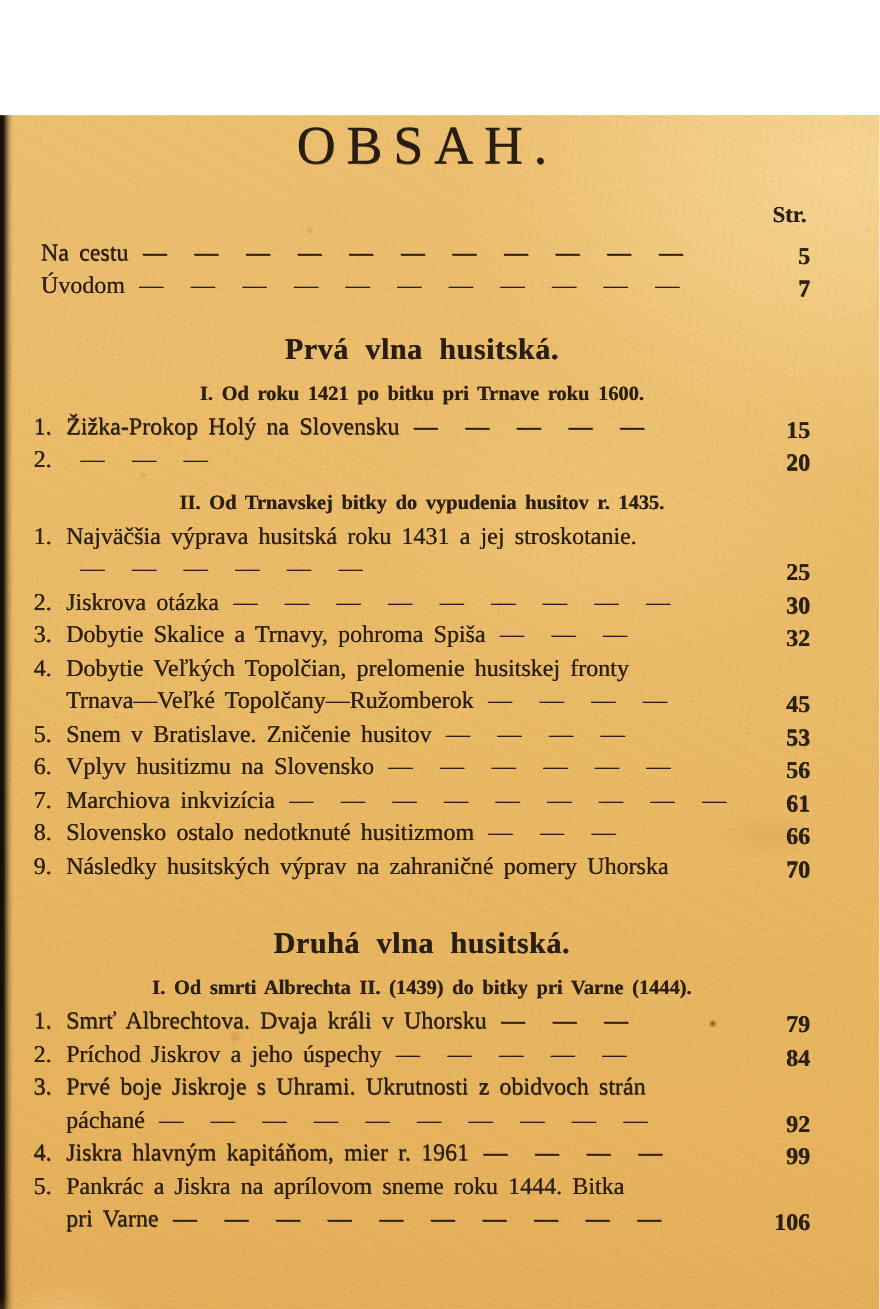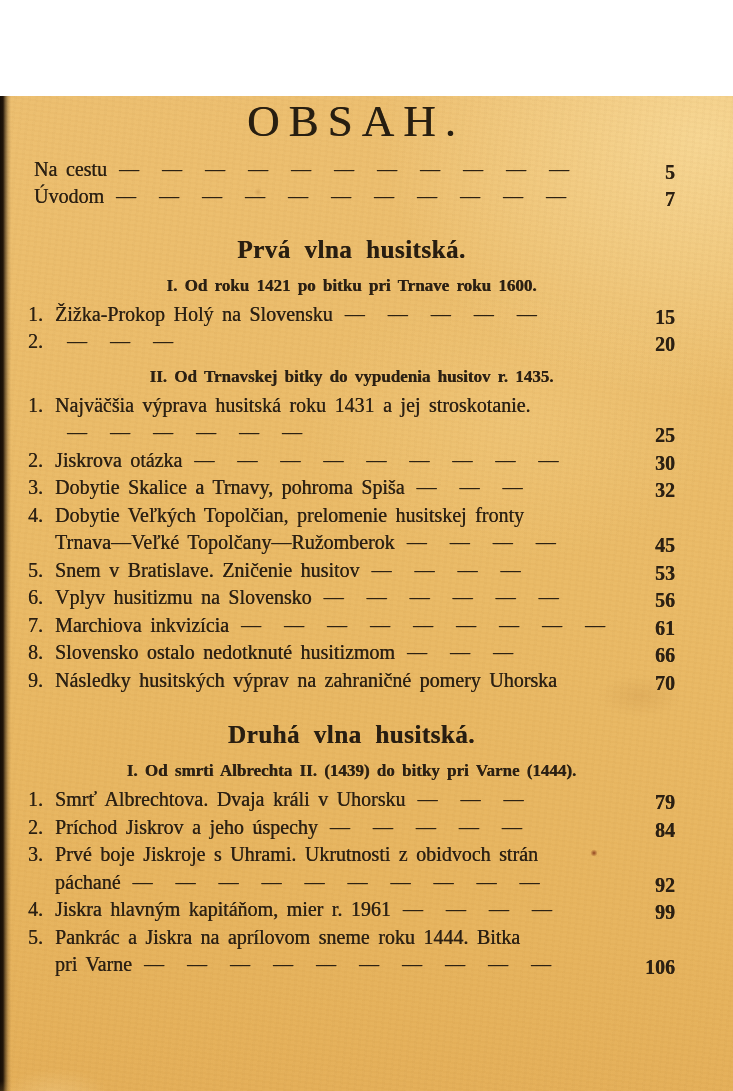--- a/index.html
+++ b/index.html
@@ -100,21 +100,21 @@
   .sec-heading {
     text-align: center;
     font-weight: bold;
     font-size: 25px;
     line-height: 30px;
     word-spacing: 7px;
     letter-spacing: 0.5px;
     color: #281e11;
   }
   .sec-heading.first { margin-top: 24px; }
-  .sec-heading.second { margin-top: 26px; }
+  .sec-heading.second { margin-top: 36px; }
   .sub-heading {
     text-align: center;
     font-weight: bold;
     font-size: 17px;
     line-height: 22px;
     margin-top: 10px;
     word-spacing: 3px;
   }
   .items { margin-top: 4px; }
 </style>
@@ -123,20 +123,21 @@
 
 <div class="paper">
   <div class="grain"></div>
   <div class="stains"></div>
   <div class="binding-edge"></div>
 
   <div class="content">
 
     <div class="doc-title">OBSAH.</div>
 
+    <div class="str-label">Str.</div>
 
     <div class="front-rows">
       <div class="row">
         <span class="rcontent">
             <span class="line">
               <span class="txt label">Na cestu</span>
               <span class="lead">— — — — — — — — — — —</span>
             </span>
           </span>
         <span class="pg">5</span>

